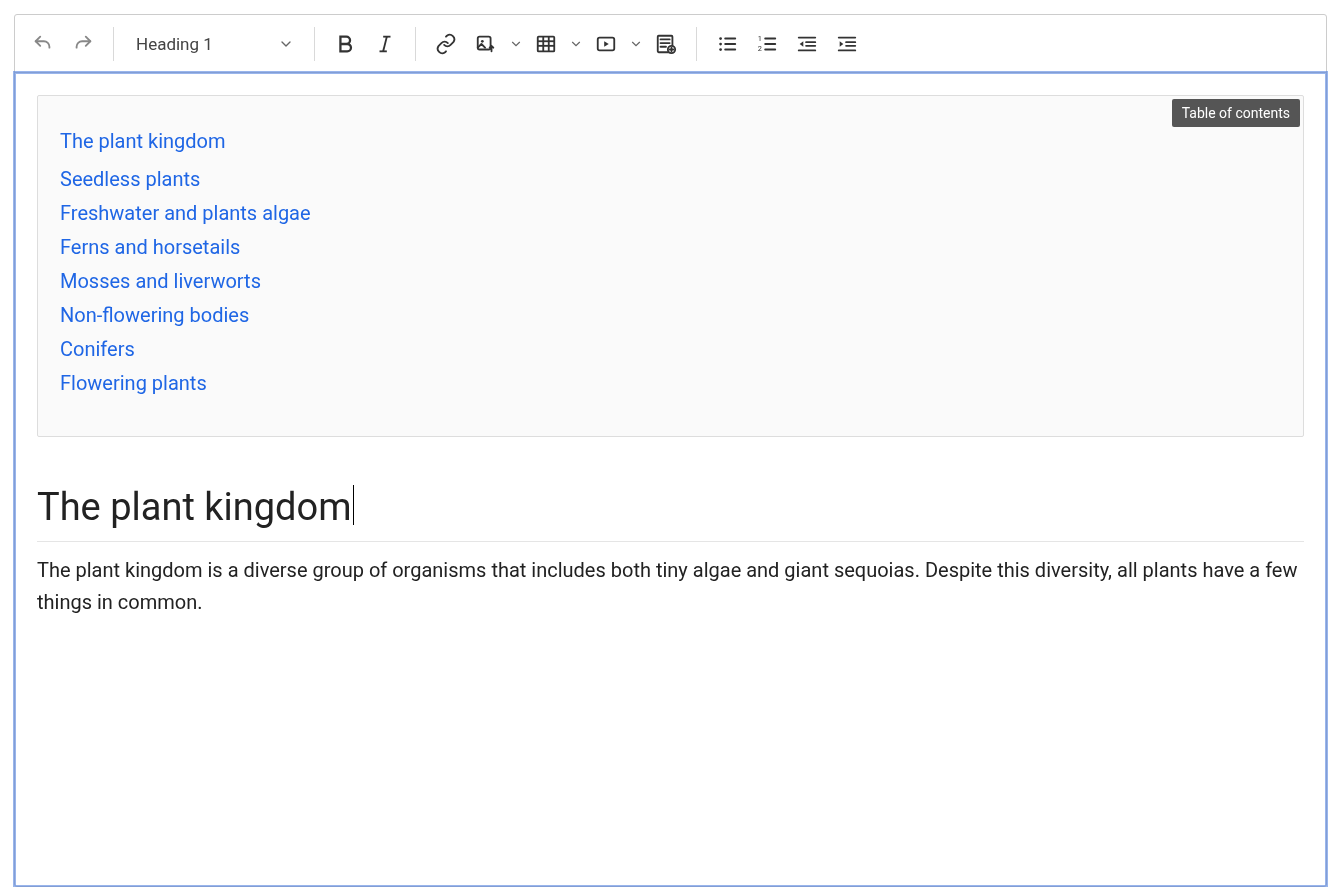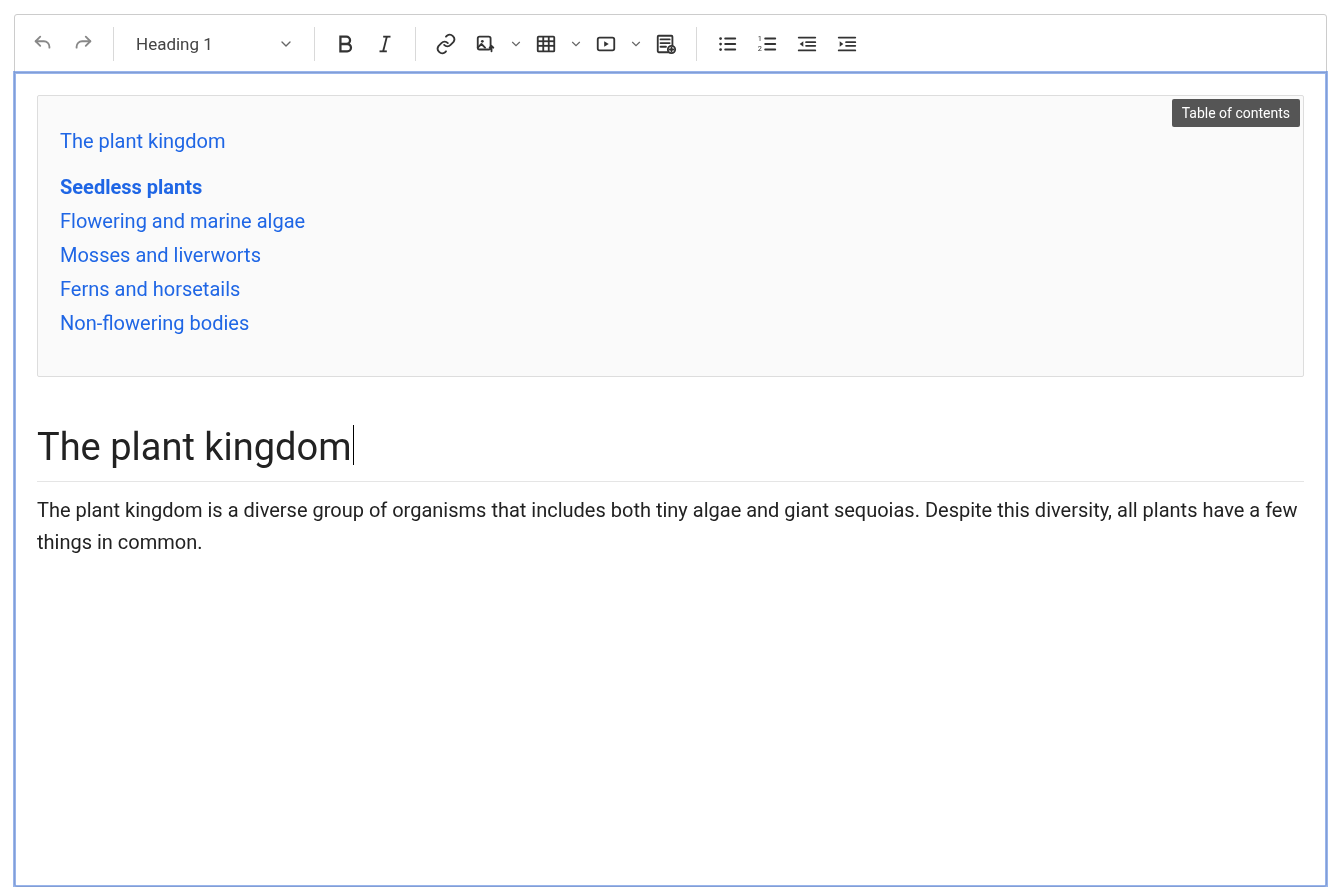--- a/index.html
+++ b/index.html
@@ -107,21 +107,21 @@
     color:var(--link-blue);
     text-decoration:none;
     font-size:20px;
     line-height:1.7;
     display:inline-block;
   }
   .toc-l1{padding-left:0;}
   .toc-l2{padding-left:36px;}
   .toc-l3{padding-left:72px;}
   .toc-l4{padding-left:108px;}
-  .toc-list > li + li.toc-l2{margin-top:12px;font-weight:bold;}
+  .toc-list > li + li.toc-l2{margin-top:4px;}
 
   
   .doc h1{
     font-size:38px;
     font-weight:400;
     margin:0 0 12px 0;
     padding-bottom:10px;
     border-bottom:1px solid #e5e5e5;
     display:flex;align-items:baseline;
   }
@@ -302,24 +302,26 @@
 
   <div class="content-area">
 
     <div class="toc-box">
       <div class="toc-badge">
         <span>Table of contents</span>
       </div>
       <ul class="toc-list" id="toc-list">
           <li class="toc-l1"><a href="#">The plant kingdom</a></li>
           <li class="toc-l2"><a href="#">Seedless plants</a></li>
-          <li class="toc-l3"><a href="#">Flowering and marine algae</a></li>
+          <li class="toc-l3"><a href="#">Freshwater and plants algae</a></li>
+          <li class="toc-l3"><a href="#">Ferns and horsetails</a></li>
           <li class="toc-l3"><a href="#">Mosses and liverworts</a></li>
-          <li class="toc-l3"><a href="#">Ferns and horsetails</a></li>
           <li class="toc-l3"><a href="#">Non-flowering bodies</a></li>
+          <li class="toc-l4"><a href="#">Conifers</a></li>
+          <li class="toc-l3"><a href="#">Flowering plants</a></li>
         </ul>
     </div>
 
     <div class="doc">
       <h1>
         <span>The plant kingdom</span>
         <span class="caret"></span>
       </h1>
 
       <p>The plant kingdom is a diverse group of organisms that includes both tiny algae and giant sequoias. Despite this diversity, all plants have a few things in common.</p>

